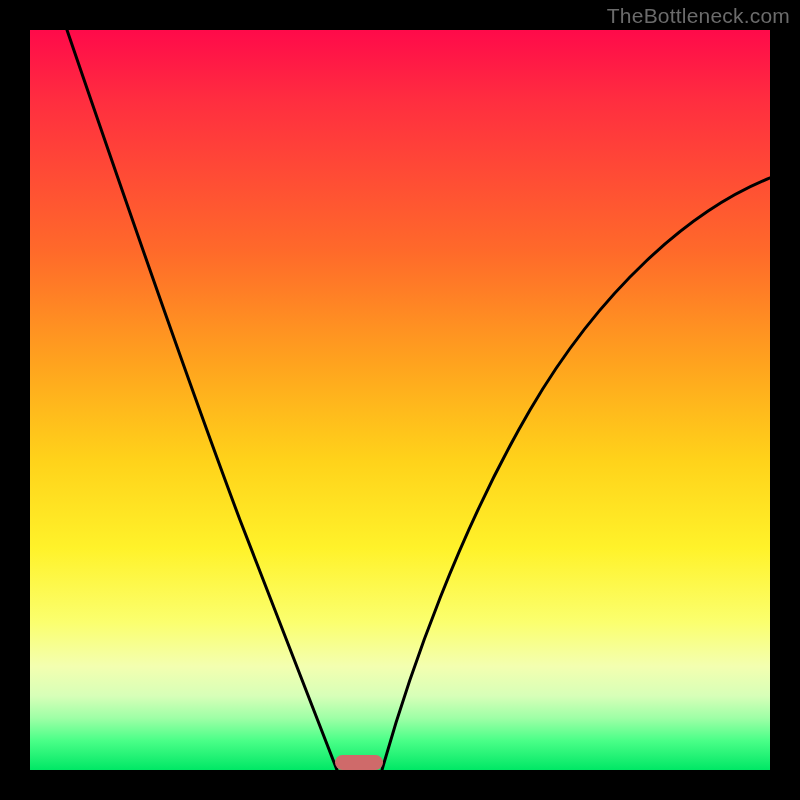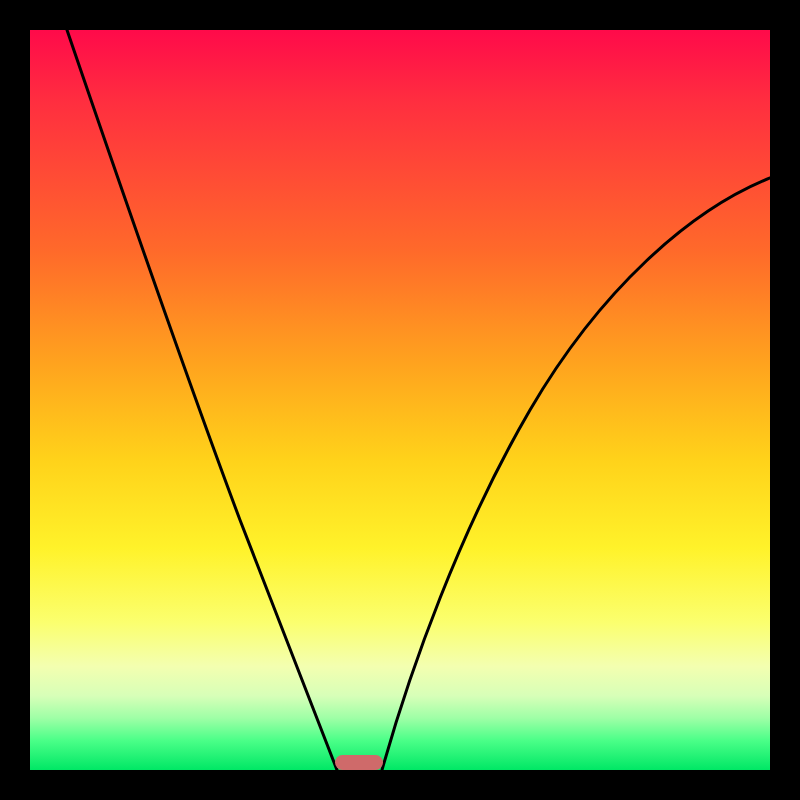--- a/index.html
+++ b/index.html
@@ -73,13 +73,14 @@
                C 255 608, 288 690, 307 740" fill="none" stroke="#000" stroke-width="3" stroke-linecap="round"></path>
 
       <path d="M 352 740
                C 380 640, 430 500, 500 380
                C 570 260, 660 180, 740 148" fill="none" stroke="#000" stroke-width="3" stroke-linecap="round"></path>
     </svg>
 
     <div class="marker" style="left:305px; top:725px;"></div>
   </div>
 
+  <div class="watermark">TheBottleneck.com</div>
 </div>
 
 </body></html>

